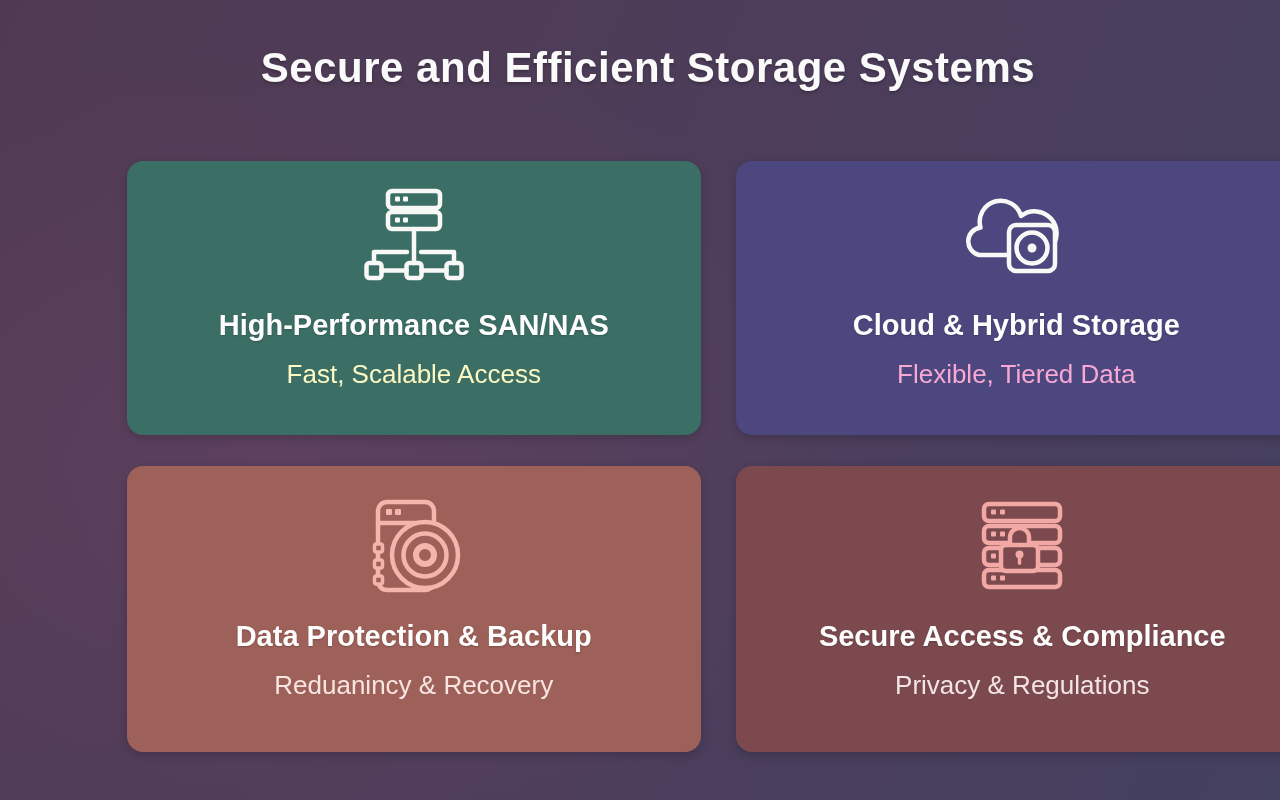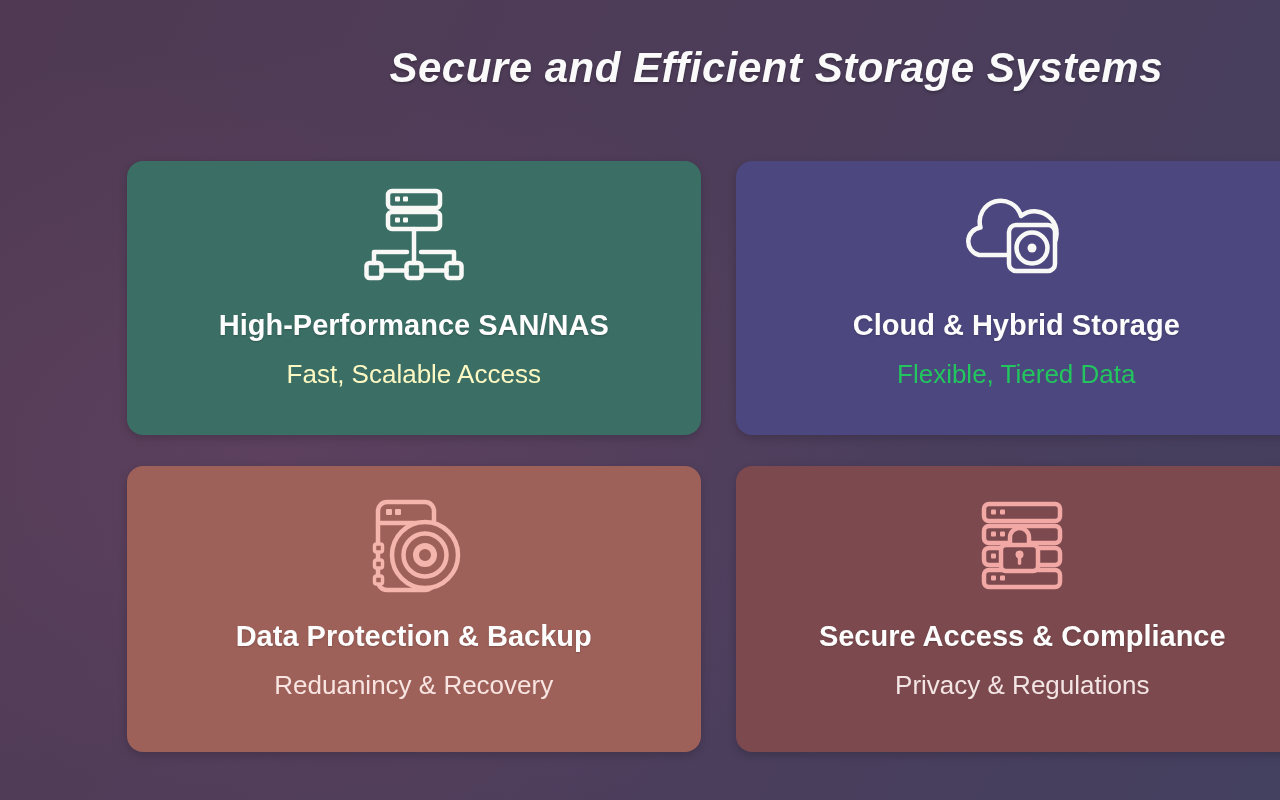--- a/index.html
+++ b/index.html
@@ -2,25 +2,24 @@
 <html><head>
 <meta charset="utf-8">
 <style>
   * { margin:0; padding:0; box-sizing:border-box; }
   html,body { width:1280px; height:800px; overflow:hidden; }
   body { font-family:"Liberation Sans", sans-serif; }
 
   .stage { position:relative; width:1280px; height:800px; }
 
   .main-title {
-    position:absolute; top:44px; left:117px; width:1046px;
-    text-align:right; font-size:42px; font-weight:700;
+    position:absolute; top:44px; left:125px; width:1046px;
+    text-align:center; font-size:42px; font-weight:700;
     letter-spacing:0.5px;
     text-shadow:0 2px 3px rgba(0,0,0,0.25);
-    font-style:italic;
   }
 
   .grid {
     position:absolute; left:127px; top:161px; width:1182px;
     display:grid; grid-template-columns:1fr 1fr;
     grid-template-rows:274px 286px;
     column-gap:35px; row-gap:31px;
   }
 
   .card {
@@ -83,21 +82,21 @@
     <div class="card" style="background: rgb(76, 71, 126); padding-left: 18px; --card-bg: #4c477e;">
       <span class="card-icon" style="color: rgb(248, 248, 246);">
         <svg width="118" height="96" viewBox="0 0 118 96">
           <path class="ico-stroke" d="M52 68 H22 A14 14 0 0 1 23.5 40.5 A21 21 0 0 1 64 29 A22 22 0 0 1 93 62"></path>
           <rect class="ico-mask" x="52" y="38" width="46" height="46" rx="7"></rect>
           <circle class="ico-stroke" cx="75" cy="61" r="15.5"></circle>
           <circle class="ico-fill" cx="75" cy="61" r="4.5"></circle>
         </svg>
       </span>
       <div class="card-title">Cloud &amp; Hybrid Storage</div>
-      <div class="card-subtitle" style="color: #22c55e;">Flexible, Tiered Data</div>
+      <div class="card-subtitle" style="color: #f9a8d4;">Flexible, Tiered Data</div>
     </div>
 
     <div class="card tall" style="background: rgb(158, 97, 90); --card-bg: #9e615a;">
       <span class="card-icon" style="color: rgb(244, 181, 172);">
         <svg width="100" height="100" viewBox="0 0 100 100">
           <rect class="ico-stroke" x="14" y="6" width="56" height="88" rx="9"></rect>
           <rect class="ico-fill" x="22" y="13" width="6" height="6" rx="1"></rect>
           <rect class="ico-fill" x="31" y="13" width="6" height="6" rx="1"></rect>
           <path class="ico-stroke" d="M14 27 H70"></path>
           <rect class="ico-mask" style="stroke-width:3.5" x="10.5" y="48" width="8" height="8" rx="2"></rect>

